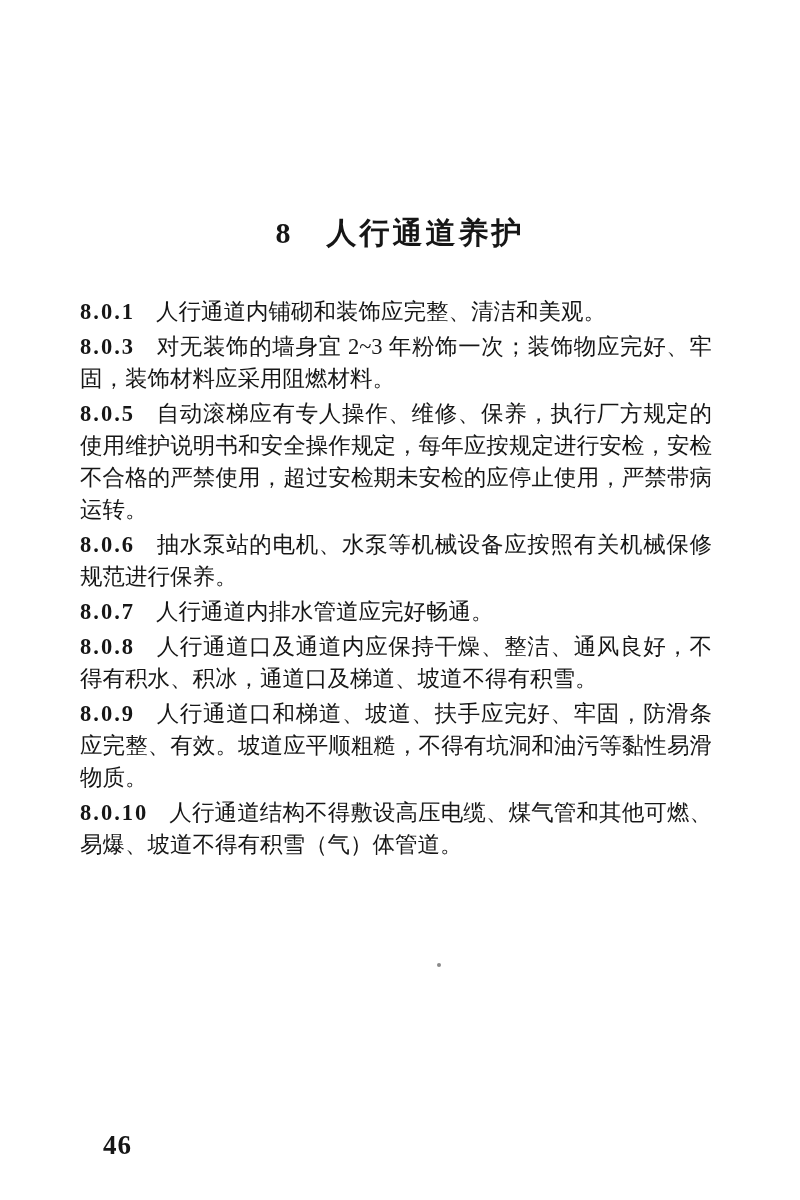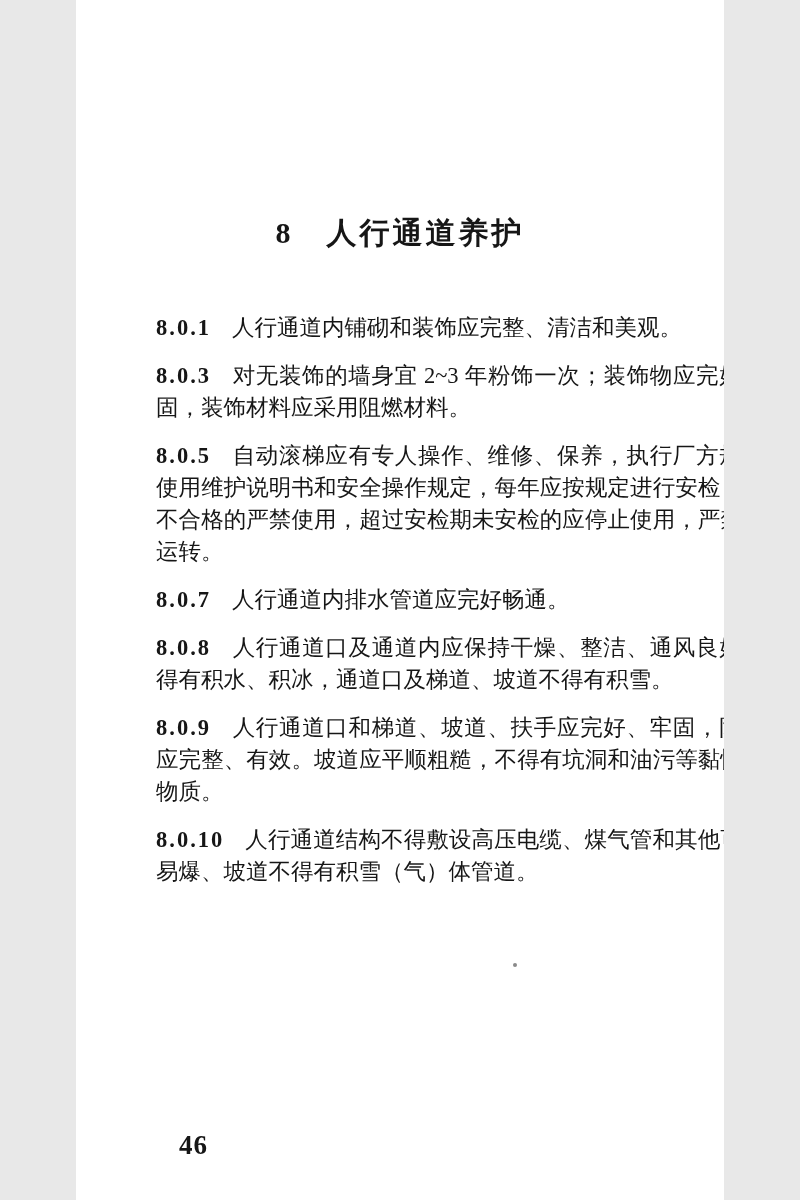--- a/index.html
+++ b/index.html
@@ -2,21 +2,21 @@
 <html><head>
 <meta charset="utf-8">
 <style>
   html, body {
     margin: 0;
     padding: 0;
     background: #e8e8e8;
   }
   .page {
     position: relative;
-    width: 648px;
+    width: 800px;
     height: 1200px;
     margin: 0 auto;
     background: #ffffff;
     color: #161616;
     font-family: "Liberation Serif", "DejaVu Serif", serif;
     overflow: hidden;
   }
   .chapter-title {
     position: absolute;
     top: 213px;
@@ -36,21 +36,21 @@
   .clauses {
     position: absolute;
     top: 296px;
     left: 80px;
     width: 632px;
     font-size: 22.5px;
     line-height: 32px;
     text-align: justify;
   }
   p.clause {
-    margin: 16px 0 3px 0;
+    margin: 0 0 3px 0;
     padding: 0;
   }
   p.clause .clause-num {
     font-weight: bold;
     letter-spacing: 2px;
     margin-right: 21px;
   }
   p.clause.emphasis {
     font-family: "Liberation Sans", "DejaVu Sans", sans-serif;
     font-weight: bold;
@@ -79,20 +79,21 @@
 <div class="page">
 
   <h1 class="chapter-title">
     <span class="title-num">8</span><span class="title-text">人行通道养护</span>
   </h1>
 
   <main class="clauses" id="clauses">
       <p class="clause"><span class="clause-num">8.0.1</span><span class="clause-text">人行通道内铺砌和装饰应完整、清洁和美观。</span></p>
       <p class="clause"><span class="clause-num">8.0.3</span><span class="clause-text">对无装饰的墙身宜 2~3 年粉饰一次；装饰物应完好、牢固，装饰材料应采用阻燃材料。</span></p>
       <p class="clause"><span class="clause-num">8.0.5</span><span class="clause-text">自动滚梯应有专人操作、维修、保养，执行厂方规定的使用维护说明书和安全操作规定，每年应按规定进行安检，安检不合格的严禁使用，超过安检期未安检的应停止使用，严禁带病运转。</span></p>
+      <p class="clause"><span class="clause-num">8.0.6</span><span class="clause-text">抽水泵站的电机、水泵等机械设备应按照有关机械保修规范进行保养。</span></p>
       <p class="clause"><span class="clause-num">8.0.7</span><span class="clause-text">人行通道内排水管道应完好畅通。</span></p>
       <p class="clause"><span class="clause-num">8.0.8</span><span class="clause-text">人行通道口及通道内应保持干燥、整洁、通风良好，不得有积水、积冰，通道口及梯道、坡道不得有积雪。</span></p>
       <p class="clause"><span class="clause-num">8.0.9</span><span class="clause-text">人行通道口和梯道、坡道、扶手应完好、牢固，防滑条应完整、有效。坡道应平顺粗糙，不得有坑洞和油污等黏性易滑物质。</span></p>
       <p class="clause"><span class="clause-num">8.0.10</span><span class="clause-text">人行通道结构不得敷设高压电缆、煤气管和其他可燃、易爆、坡道不得有积雪（气）体管道。</span></p>
     </main>
 
   <div class="ink-speck"></div>
 
   <div class="page-number">46</div>
 

